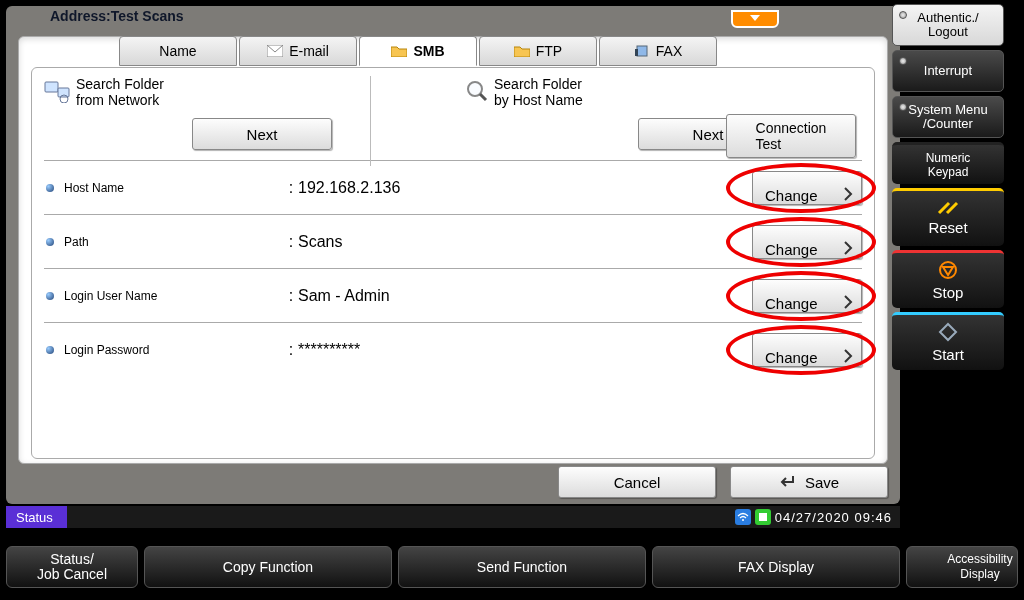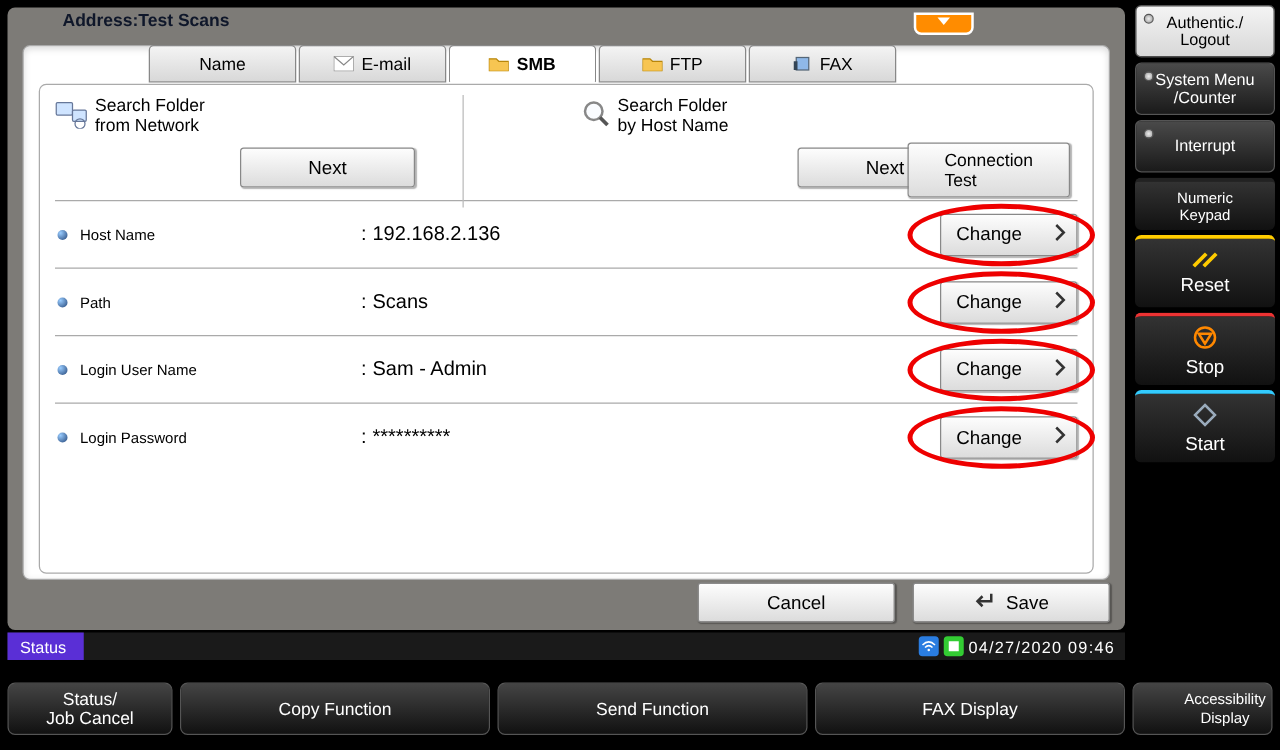--- a/index.html
+++ b/index.html
@@ -30,28 +30,28 @@
 
   .btn3d { background: linear-gradient(#fdfdfd,#dcdcdc); border: 1px solid #888; border-radius: 3px; font-size: 15px; text-align: center; display: inline-flex; align-items: center; justify-content: center; cursor: pointer; padding: 0 10px; box-shadow: 1px 1px 1px rgba(0,0,0,.3); }
 
   .conn-test { width: 130px; height: 44px; font-size: 14px; line-height: 16px; text-align: left; padding: 4px 10px; position: absolute; right: 6px; top: 38px; }
 
   .row { display: flex; align-items: center; height: 54px; border-bottom: 1px solid #aaa; position: relative; }
   .row-bullet { width: 8px; height: 8px; border-radius: 50%; background: radial-gradient(circle at 30% 30%, #9cf, #247); margin-left: 2px; margin-right: 10px; }
   .row-label { width: 220px; font-size: 12px; }
   .row-colon { width: 14px; font-size: 16px; text-align: center; }
   .row-value { font-size: 16px; flex: 1; }
-  .change-btn { width: 110px; height: 34px; justify-content: space-between; padding: 0 8px 0 12px; font-size: 15px; }
+  .change-btn { width: 110px; height: 34px; justify-content: space-between; padding: 0 8px 0 12px; font-size: 15px; align-items: flex-end; }
 
   .highlight { position: absolute; right: -14px; top: 50%; transform: translateY(-50%); width: 150px; height: 50px; border: 4px solid #e00; border-radius: 50%/50%; pointer-events: none; }
 
   .footer-btns { position: absolute; left: 12px; right: 12px; bottom: 0; height: 44px; display: flex; justify-content: flex-end; gap: 14px; align-items: center; }
   .fbtn { width: 158px; height: 32px; font-size: 15px; display: inline-flex; align-items: center; justify-content: center; gap: 10px; }
 
-  .side { position: absolute; right: 4px; top: 4px; width: 112px; height: 502px; display: flex; flex-direction: column; gap: 4px; }
+  .side { position: absolute; right: 20px; top: 4px; width: 112px; height: 502px; display: flex; flex-direction: column; gap: 4px; }
   .sidebtn { background: linear-gradient(#4a4a4a,#1a1a1a); color: #fff; font-size: 13px; border-radius: 5px; height: 42px; display: flex; flex-direction: column; align-items: center; justify-content: center; border: 1px solid #555; cursor: pointer; line-height: 14px; position: relative; }
   .sidebtn .dot { position: absolute; left: 6px; top: 6px; width: 8px; height: 8px; border-radius: 50%; background: radial-gradient(#eee,#999); border: 1px solid #555; }
   .rail { border-radius: 5px; background: linear-gradient(#333,#111); height: 58px; border-top: 3px solid; display: flex; align-items: center; justify-content: center; color: #fff; font-size: 15px; flex-direction: column; gap: 1px; cursor: pointer; }
   .rail.yellow { border-color: #fc0; }
   .rail.red { border-color: #e33; }
   .rail.cyan { border-color: #3cf; }
   .rail.black { height: 42px; border-top: 3px solid #222; font-size: 12px; }
 
   .status-bar { position: absolute; left: 6px; top: 506px; width: 894px; height: 22px; background: #1a1a1a; color: #fff; font-size: 13px; display: flex; align-items: center; }
   .status-lbl { background: #5a2fd6; padding: 1px 14px 1px 10px; height: 100%; display: flex; align-items: center; }
@@ -233,26 +233,26 @@
 </div>
 
 <div class="side">
   <div class="sidebtn" style="background:linear-gradient(#f4f4f4,#d8d8d8);color:#000">
       <span class="dot"></span>
       <span style="white-space:pre-line;text-align:center">Authentic./
 Logout</span>
     </div>
   <div class="sidebtn">
       <span class="dot"></span>
+      <span>Interrupt</span>
+    </div>
+  <div class="sidebtn">
+      <span class="dot"></span>
       <span style="white-space:pre-line;text-align:center">System Menu
 /Counter</span>
-    </div>
-  <div class="sidebtn">
-      <span class="dot"></span>
-      <span>Interrupt</span>
     </div>
   <div class="rail black">
       <span style="white-space:pre-line;text-align:center">Numeric
 Keypad</span>
     </div>
   <div class="rail yellow">
     <span><svg width="22" height="14" viewBox="0 0 22 14">
           <line x1="2" y1="12" x2="12" y2="2" stroke="#fc0" stroke-width="3"></line>
           <line x1="10" y1="12" x2="20" y2="2" stroke="#fc0" stroke-width="3"></line>
         </svg></span>

